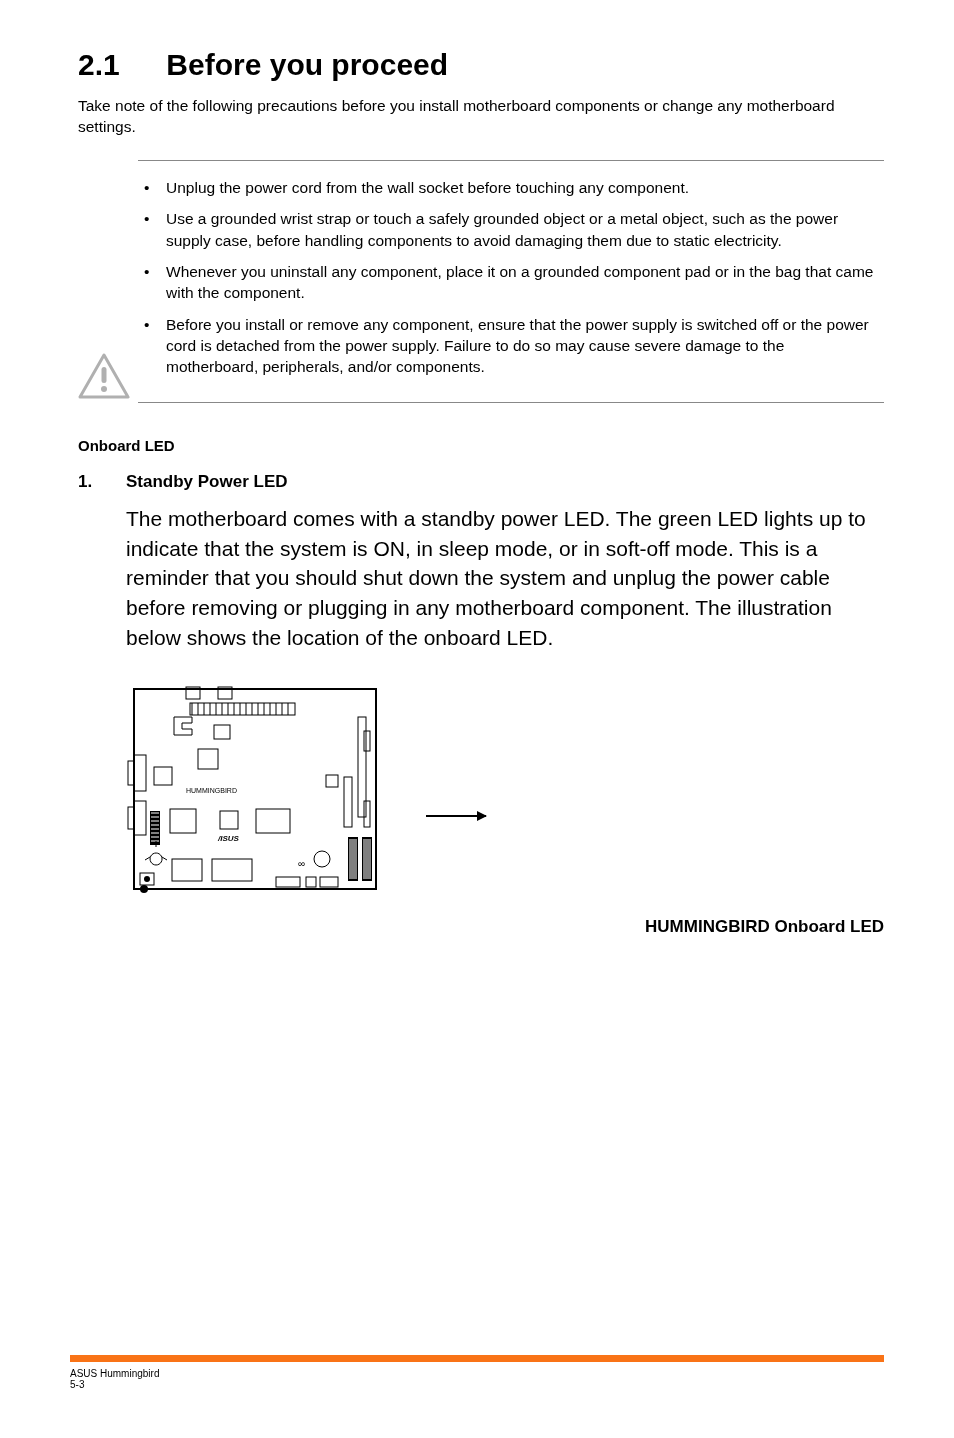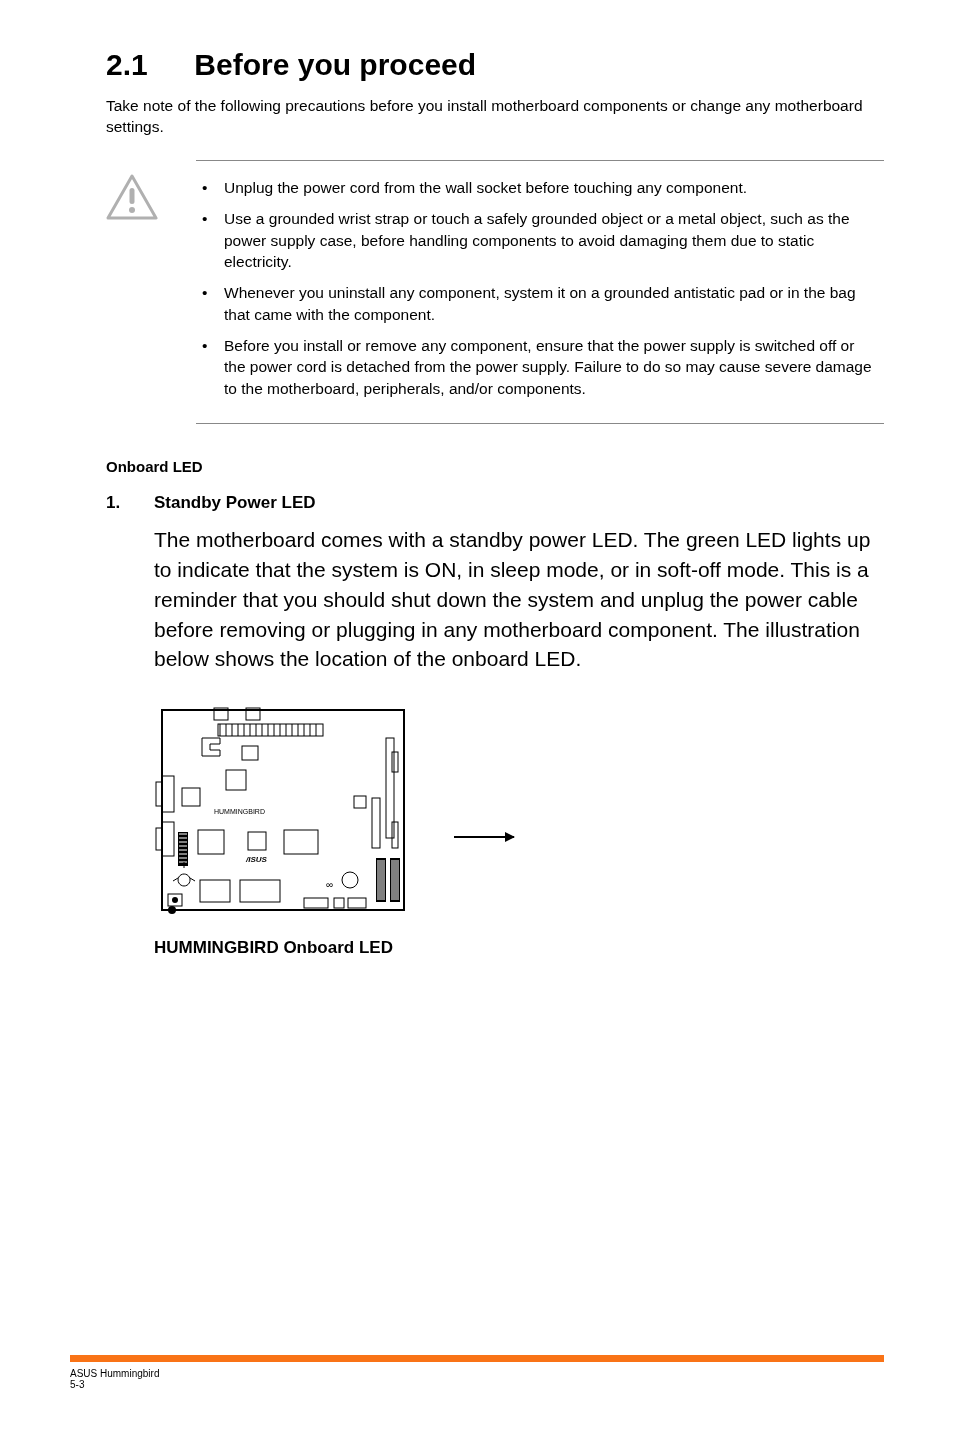--- a/index.html
+++ b/index.html
@@ -6,39 +6,38 @@
     margin: 0;
     padding: 0;
     width: 954px;
     background: #fff;
     font-family: Arial, Helvetica, sans-serif;
     color: #000;
   }
   .page {
     width: 954px;
     height: 1438px;
-    padding: 48px 70px 0 106px;
+    padding: 48px 70px 0 78px;
     box-sizing: border-box;
     position: relative;
   }
   .h1 {
     font-size: 30px;
     font-weight: bold;
     margin: 0 0 14px 0;
   }
   .h1 .secnum { display:inline-block; width: 80px; }
   .intro {
     font-size: 15.5px;
     line-height: 1.35;
     margin: 0 0 22px 0;
   }
   .warn-block {
     display: flex;
-    align-items: flex-start;
-    gap: 30px;
+    align-items: flex-end;
     margin-bottom: 34px;
   }
   .warn-icon-col {
     width: 60px;
     flex: 0 0 60px;
     padding-top: 14px;
   }
   .warn-content {
     flex: 1;
     border-top: 1px solid #888;
@@ -109,20 +108,21 @@
     align-items: flex-end;
   }
   .led-on  { width: 18px; height: 26px; background:#1bd11b; border:1px solid #555; }
   .led-off { width: 14px; height: 20px; background:#0c8a0c; border:1px solid #555; }
   .led-legend .sub { display:flex; gap:30px; margin-top:4px; font-size:12px; }
   .led-legend .sub span { width:70px; text-align:center; }
   .diag-caption {
     font-weight: bold;
     font-size: 17px;
     margin-top: 6px;
+    text-align: right;
   }
   .arrow-line {
     width: 60px;
     height: 2px;
     background: #000;
     position: relative;
     margin-top: 40px;
   }
   .arrow-line::after {
     content: "";
@@ -163,21 +163,21 @@
       <svg width="52" height="46" viewBox="0 0 52 46">
         <path d="M26 2 L50 44 L2 44 Z" fill="none" stroke="#b0b0b0" stroke-width="3" stroke-linejoin="round"></path>
         <rect x="23.5" y="14" width="5" height="16" rx="2.5" fill="#b0b0b0"></rect>
         <circle cx="26" cy="36" r="3" fill="#b0b0b0"></circle>
       </svg>
     </div>
     <div class="warn-content">
       <ul>
         <li>Unplug the power cord from the wall socket before touching any component.</li>
         <li>Use a grounded wrist strap or touch a safely grounded object or a metal object, such as the power supply case, before handling components to avoid damaging them due to static electricity.</li>
-        <li>Whenever you uninstall any component, system it on a grounded antistatic pad or in the bag that came with the component.</li>
+        <li>Whenever you uninstall any component, place it on a grounded component pad or in the bag that came with the component.</li>
         <li>Before you install or remove any component, ensure that the power supply is switched off or the power cord is detached from the power supply. Failure to do so may cause severe damage to the motherboard, peripherals, and/or components.</li>
       </ul>
     </div>
   </div>
 
   <div class="h2">Onboard LED</div>
 
   <div class="numitem">
     <span class="num">1.</span>
     <span class="ttl">Standby Power LED</span>

